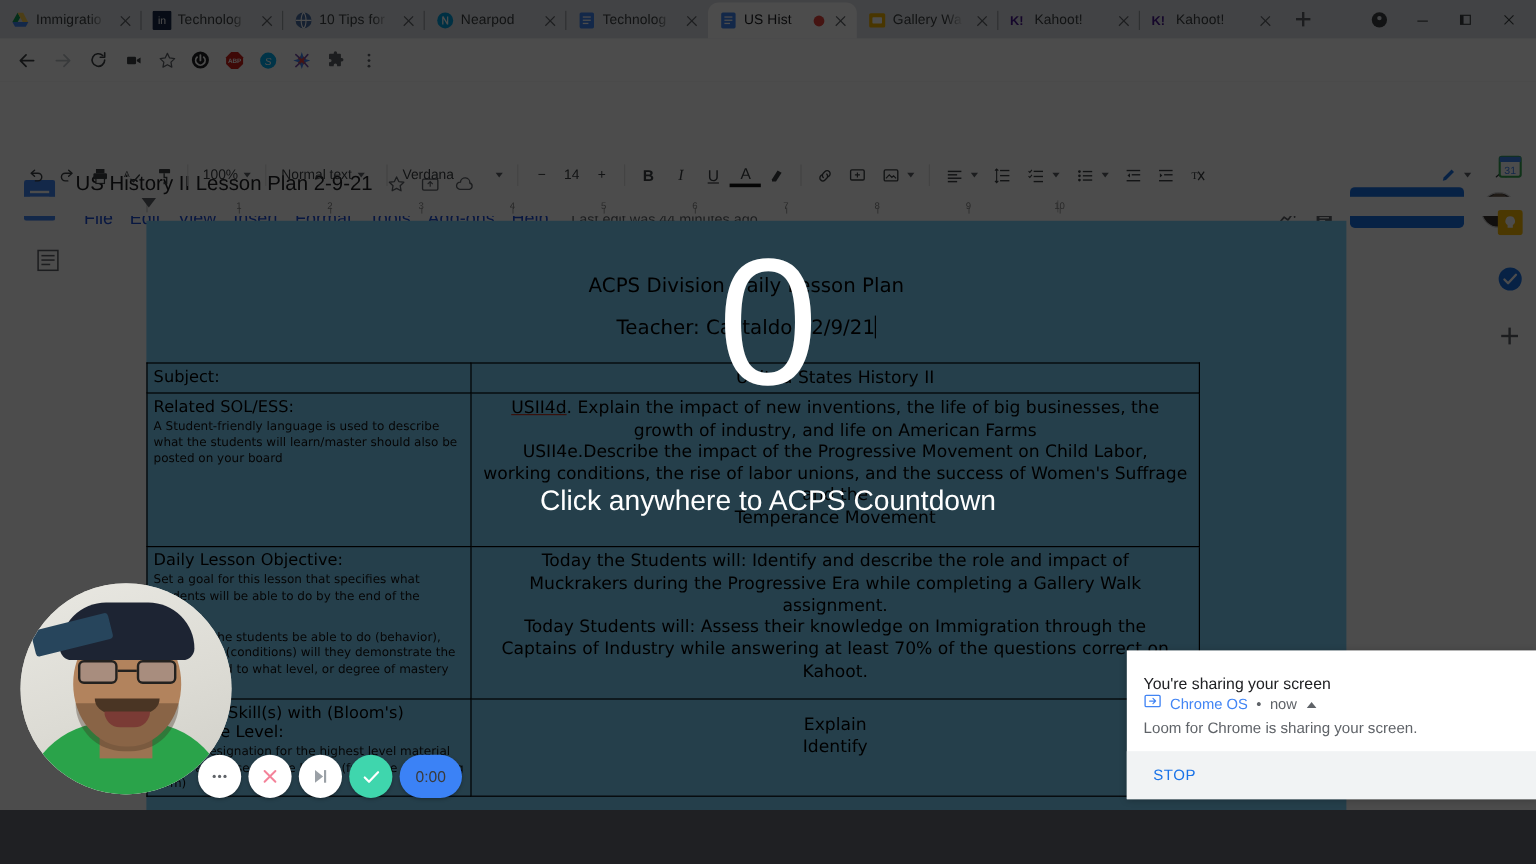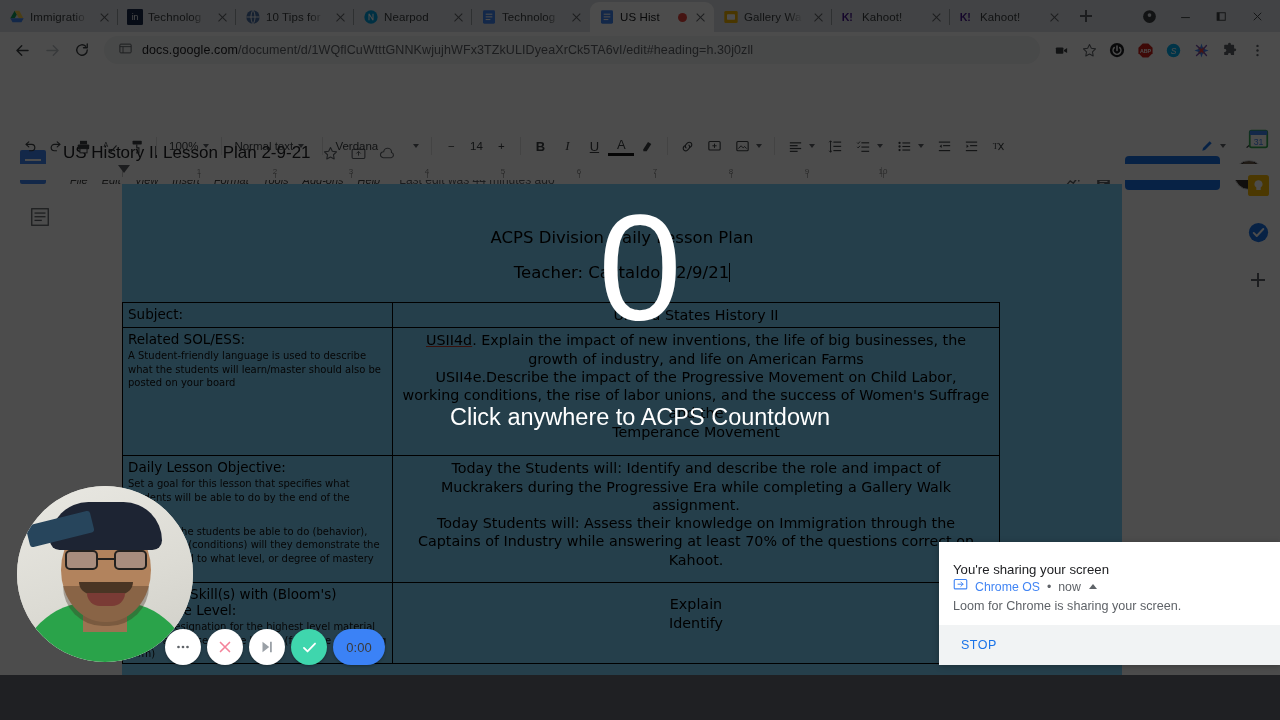--- a/index.html
+++ b/index.html
@@ -63,21 +63,21 @@
   #omniicons { display:flex; align-items:center; gap:2px; padding-right:2px; }
   .omi { width:26px; height:26px; display:flex; align-items:center; justify-content:center; flex:0 0 26px; }
 
   
   #docs { position:absolute; left:0; top:68px; width:1280px; height:607px; background:#fff; }
   #docicon { position:absolute; left:20px; top:82px; width:26px; height:34px; }
   #doctitlewrap { position:absolute; left:63px; top:75px; display:flex; align-items:center; gap:11px; }
   #doctitle { font-size:17px; color:#202124; }
   .hicon { width:17px; height:17px; display:block; }
   #menurow { position:absolute; left:63px; top:103px; display:flex; align-items:center; gap:0; }
-  #menurow .mi { font-size:11px; color:#404040; padding:3px 7px; border-radius:4px;font-style:italic; }
+  #menurow .mi { font-size:15px; color:#1d4ed8; padding:3px 7px; border-radius:4px; }
   #lastedit { font-size:12px; color:#5f6368; margin-left:12px; }
 
   #headright { position:absolute; right:16px; top:88px; display:flex; align-items:flex-end; gap:14px; }
   #sharebtn {
     background:#1a73e8; color:#fff; font-size:13px; height:34px;
     border-radius:4px; display:flex; align-items:center; gap:8px; padding:0 22px 0 16px;
   }
   #avatar { width:30px; height:30px; border-radius:50%;
     background:radial-gradient(circle at 50% 30%, #6b5a4b 0 34%, #3a3330 35% 100%); border:1px solid #d0d0d0; }
 
@@ -325,29 +325,20 @@
           <path d="M5 12h14M13 6l6 6-6 6" stroke="#bdc1c6" stroke-width="1.8" fill="none" stroke-linecap="round" stroke-linejoin="round"></path>
         </svg>
     </div>
     <div class="navbtn">
       <svg viewBox="0 0 24 24" width="18" height="18">
           <path d="M19 12a7 7 0 1 1-2.1-5" stroke="#3c4043" stroke-width="1.8" fill="none" stroke-linecap="round"></path>
           <path d="M19 4v5h-5" stroke="#3c4043" stroke-width="1.8" fill="none" stroke-linecap="round" stroke-linejoin="round"></path>
         </svg>
     </div>
 
-    <div id="omnibox">
-      <span>
-        <svg viewBox="0 0 24 24" width="15" height="15">
-            <rect x="3" y="5" width="18" height="14" rx="1.5" fill="none" stroke="#5f6368" stroke-width="1.6"></rect>
-            <path d="M3 9h18M8 9v10" stroke="#5f6368" stroke-width="1.4"></path>
-          </svg>
-      </span>
-      <span class="urltext"><b>docs.google.com</b><span>/document/d/1WQflCuWtttGNNKwjujhWFx3TZkULIDyeaXrCk5TA6vI/edit#heading=h.30j0zll</span></span>
-    </div>
 
     <div id="omniicons">
       <div class="omi">
         <svg viewBox="0 0 24 24" width="15" height="15">
             <rect x="3" y="7" width="12" height="10" rx="1.5" fill="#3c4043"></rect>
             <path d="M16 11l5-3v8l-5-3z" fill="#3c4043"></path>
           </svg>
       </div>
       <div class="omi">
         <svg viewBox="0 0 24 24" width="17" height="17">

